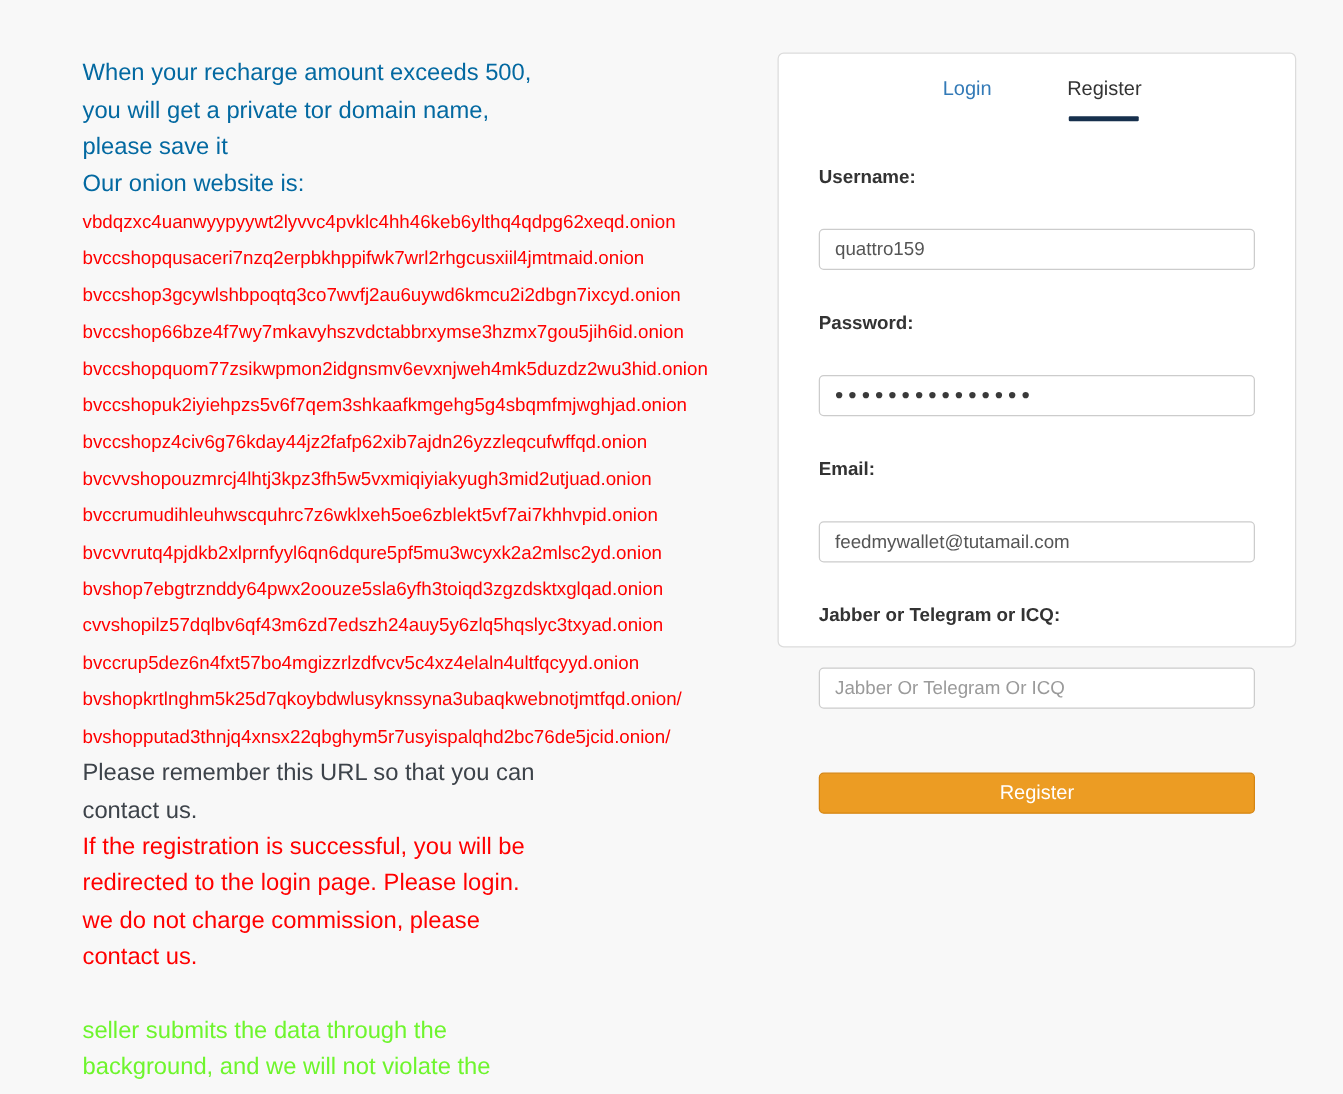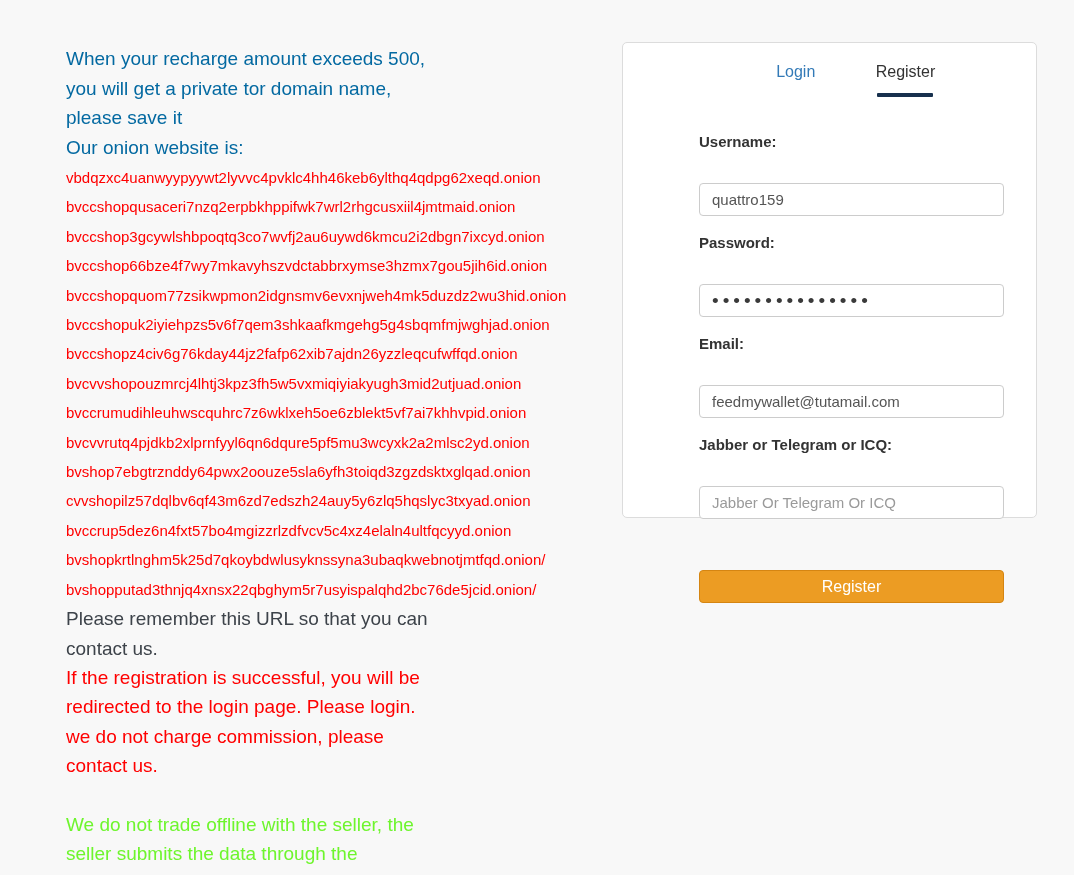--- a/index.html
+++ b/index.html
@@ -35,21 +35,20 @@
   .note-green {
     position: absolute; left: 66px; top: 810px; width: 520px;
     font-size: 19px; line-height: 29.4px; color: #6ef52d;
   }
   
   .card {
     position: absolute; left: 622px; top: 42px; width: 415px; height: 476px;
     background: #ffffff;
     border: 1px solid #dcdcdc;
     border-radius: 5px;
-    padding-left: 44px;
   }
   .tabs {
     display: flex; justify-content: center; gap: 52px;
     padding-top: 19px;
   }
   .tab { text-align: center; cursor: pointer; }
   .tab-label { font-size: 16px; line-height: 19px; display: block; }
   .tab-login .tab-label { color: #337ab7; }
   .tab-register .tab-label { color: #333333; }
   .tab-underline {
@@ -69,21 +68,21 @@
     background: #ffffff;
     padding: 0 12px;
     font-family: "Liberation Sans", sans-serif;
     font-size: 15px; color: #555555;
     outline: none;
   }
   .text-input::placeholder { color: #9a9a9a; opacity: 1; }
   .password-input {
     font-size: 19px; letter-spacing: 4px; color: #3a3a3a;
   }
-  .gap { margin-top: 17px; }
+  .gap { margin-top: 33px; }
   .submit-btn {
     display: block; width: 100%; height: 33px; margin-top: 51px;
     background: #ec9c23; border: 1px solid #d58512; border-radius: 4px;
     color: #ffffff; font-family: "Liberation Sans", sans-serif;
     font-size: 16px; line-height: 31px; text-align: center;
     cursor: pointer;
   }
 </style>
 </head>
 <body>
@@ -119,21 +118,20 @@
 </div>
 
 <div class="note-red">
   <div>If the registration is successful, you will be</div>
   <div>redirected to the login page. Please login.</div>
   <div>we do not charge commission, please</div>
   <div>contact us.</div>
 </div>
 
 <div class="note-green">
-  <div>We do not trade offline with the seller, the</div>
   <div>seller submits the data through the</div>
   <div>background, and we will not violate the</div>
 </div>
 
 <div class="card">
   <div class="tabs">
     <div class="tab tab-login">
       <span class="tab-label">Login</span>
       <div class="tab-underline"></div>
     </div>

